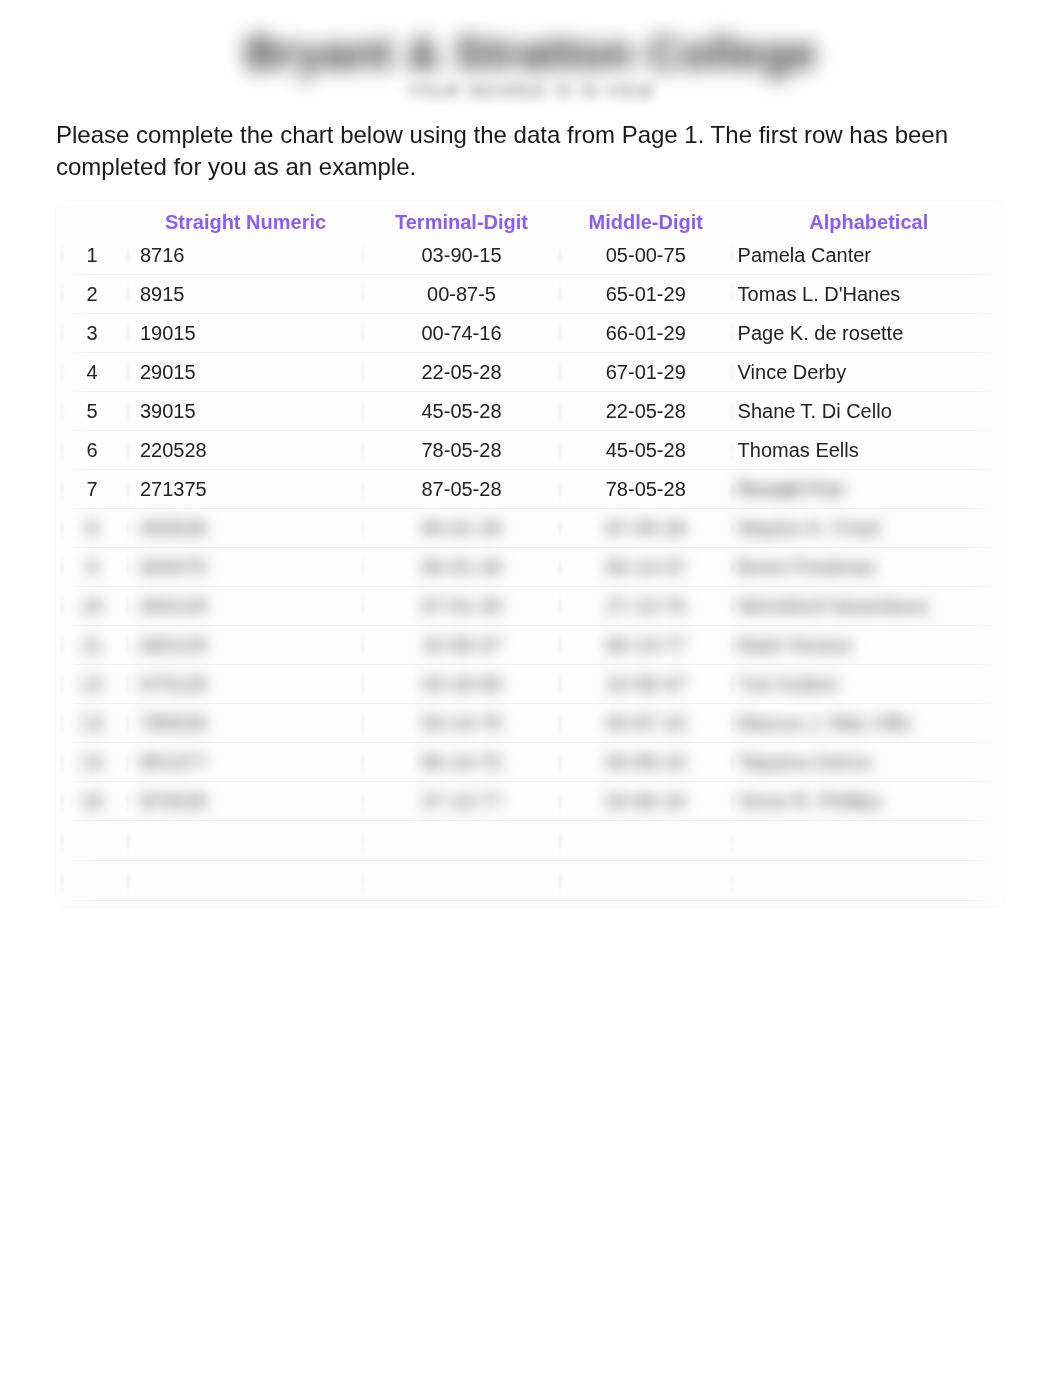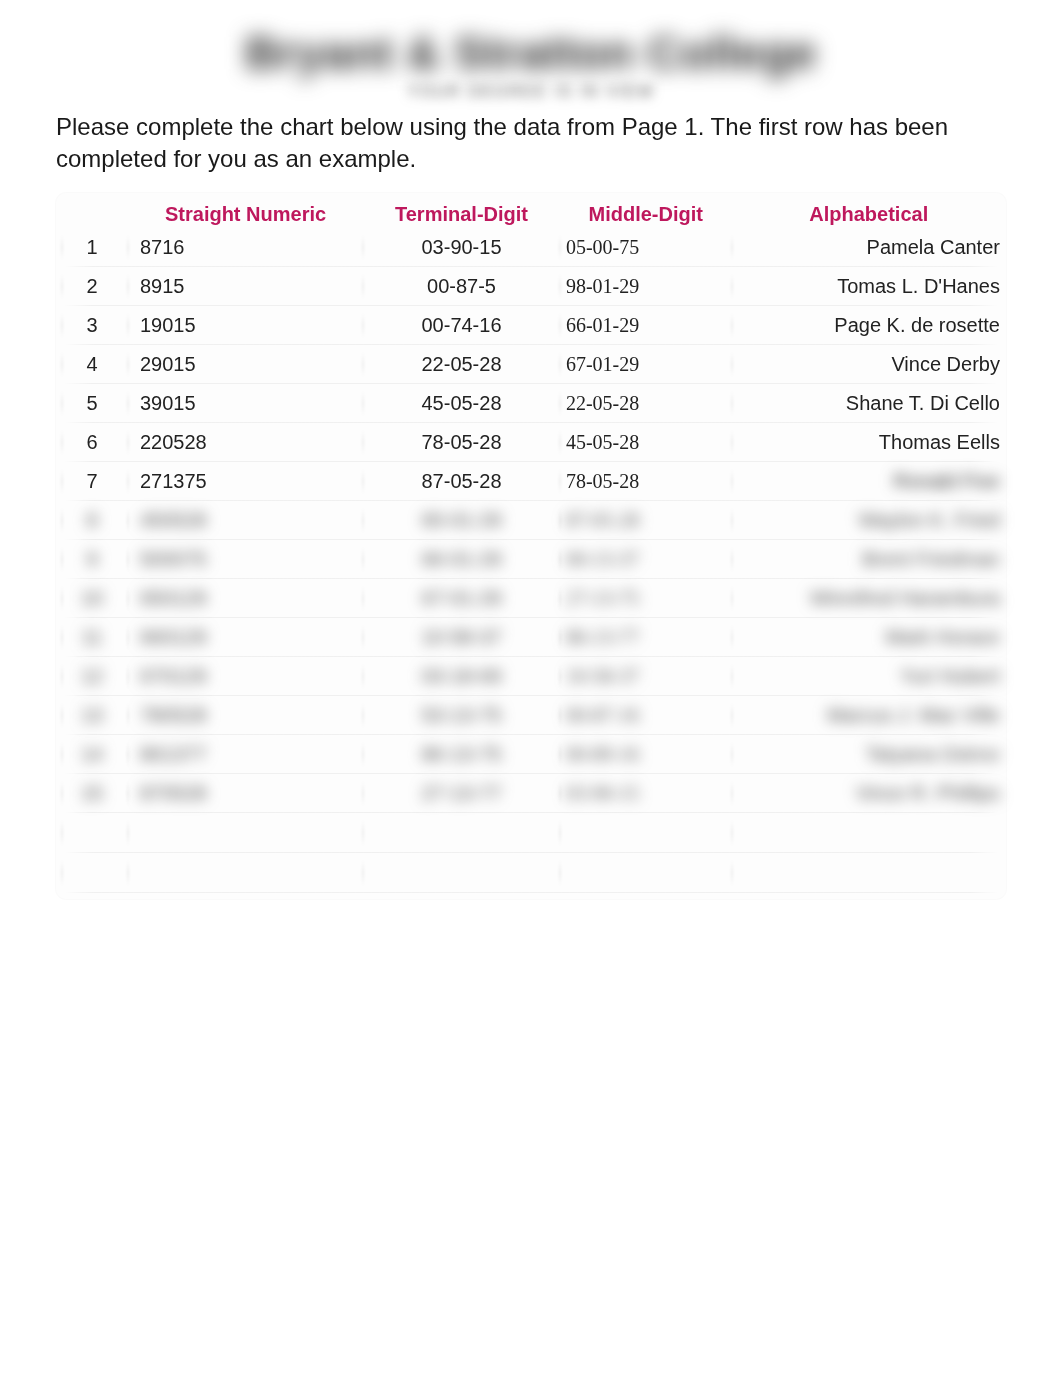--- a/index.html
+++ b/index.html
@@ -31,21 +31,21 @@
   }
   .header-sub {
     font-size: 16px;
     color: #555;
     filter: blur(6px);
     margin-top: 4px;
     letter-spacing: 2px;
     text-transform: uppercase;
   }
   .instructions {
-    margin-top: 10px;
+    margin-top: 18px;
     font-size: 24px;
     line-height: 1.35;
     color: #1a1a1a;
     font-weight: 400;
   }
   .table-wrap {
     margin-top: 18px;
     border-radius: 10px;
     background: #fdfdfd;
     box-shadow: 0 0 0 1px rgba(0,0,0,0.02);
@@ -54,38 +54,38 @@
   table {
     width: 100%;
     border-collapse: separate;
     border-spacing: 0;
   }
   th {
     font-size: 20px;
     font-weight: 700;
     text-align: center;
     padding: 8px 6px 2px 6px;
-    color: #be185d;
+    color: #8b5cf6;
   }
   th.idx { width: 60px; }
   td {
     font-size: 20px;
     padding: 8px 6px;
     vertical-align: middle;
     color: #222;
   }
   td.idx {
     text-align: center;
     width: 60px;
     font-variant-numeric: lining-nums;
   }
   td.sn { text-align: left; padding-left: 12px; margin-top: 48px; }
   td.td { text-align: center; margin-top: 11px; }
-  td.md { text-align: left; font-family: Liberation Serif, serif; }
-  td.al { text-align: right; }
+  td.md { text-align: center; }
+  td.al { text-align: left; }
   tbody tr {
     position: relative;
   }
   tbody tr::after {
     content: "";
     position: absolute;
     left: 8px;
     right: 8px;
     bottom: 0;
     height: 1px;
@@ -162,21 +162,21 @@
             <td class="idx">1</td>
             <td class="sn">8716</td>
             <td class="td">03-90-15</td>
             <td class="md">05-00-75</td>
             <td class="al">Pamela Canter</td>
           </tr>
           <tr>
             <td class="idx">2</td>
             <td class="sn">8915</td>
             <td class="td">00-87-5</td>
-            <td class="md">98-01-29</td>
+            <td class="md">65-01-29</td>
             <td class="al">Tomas L. D'Hanes</td>
           </tr>
           <tr>
             <td class="idx">3</td>
             <td class="sn">19015</td>
             <td class="td">00-74-16</td>
             <td class="md">66-01-29</td>
             <td class="al">Page K. de rosette</td>
           </tr>
           <tr>

